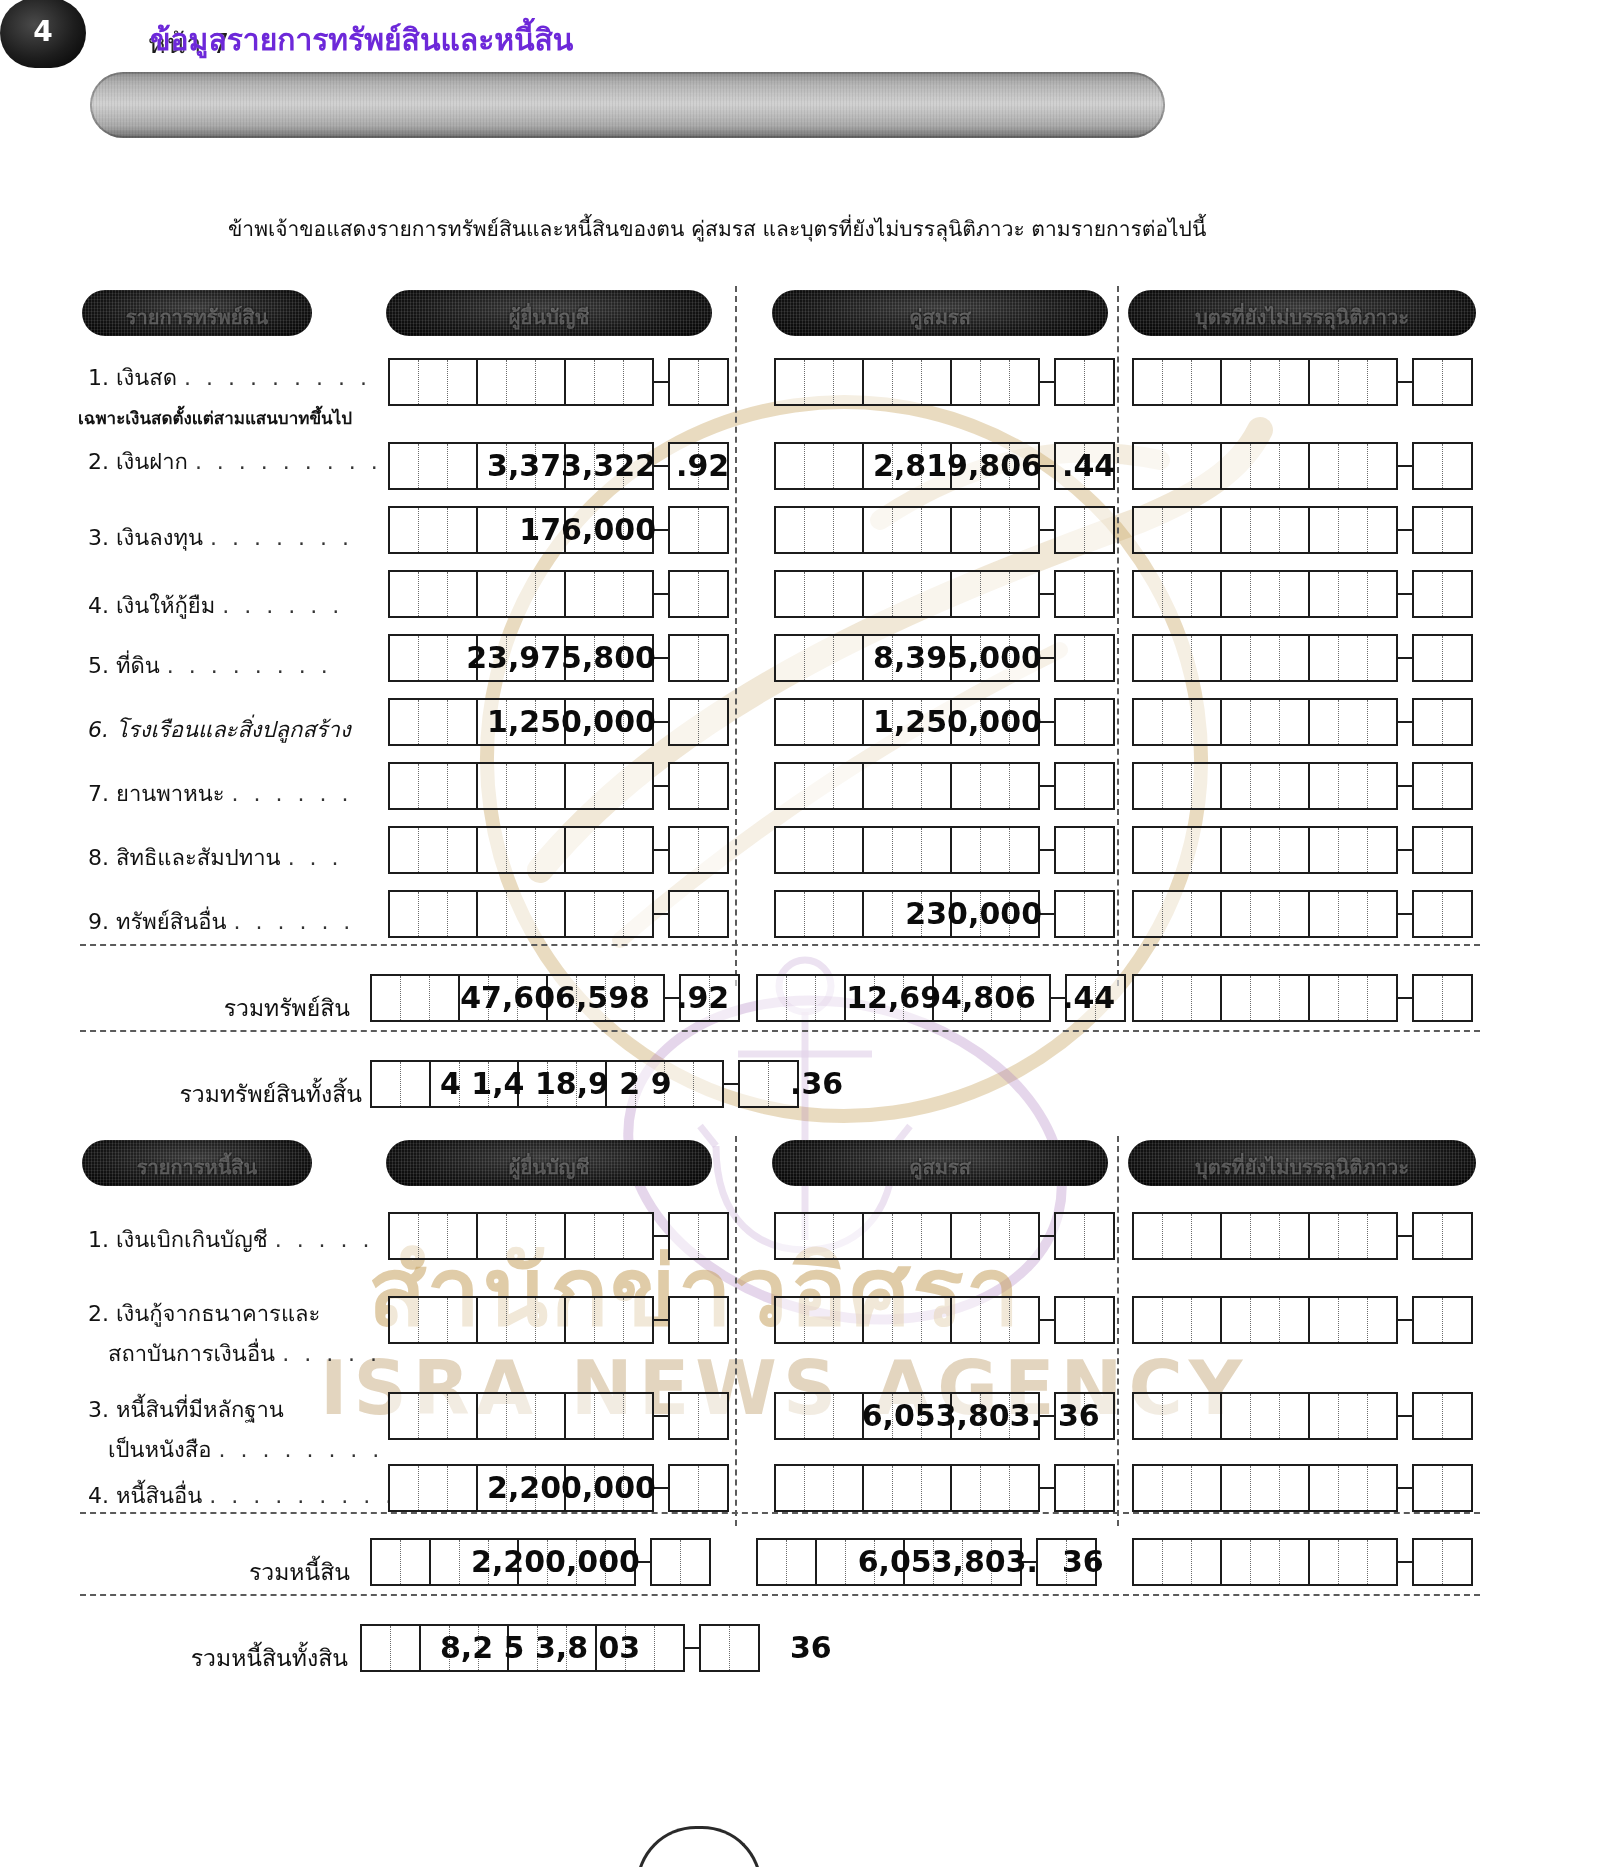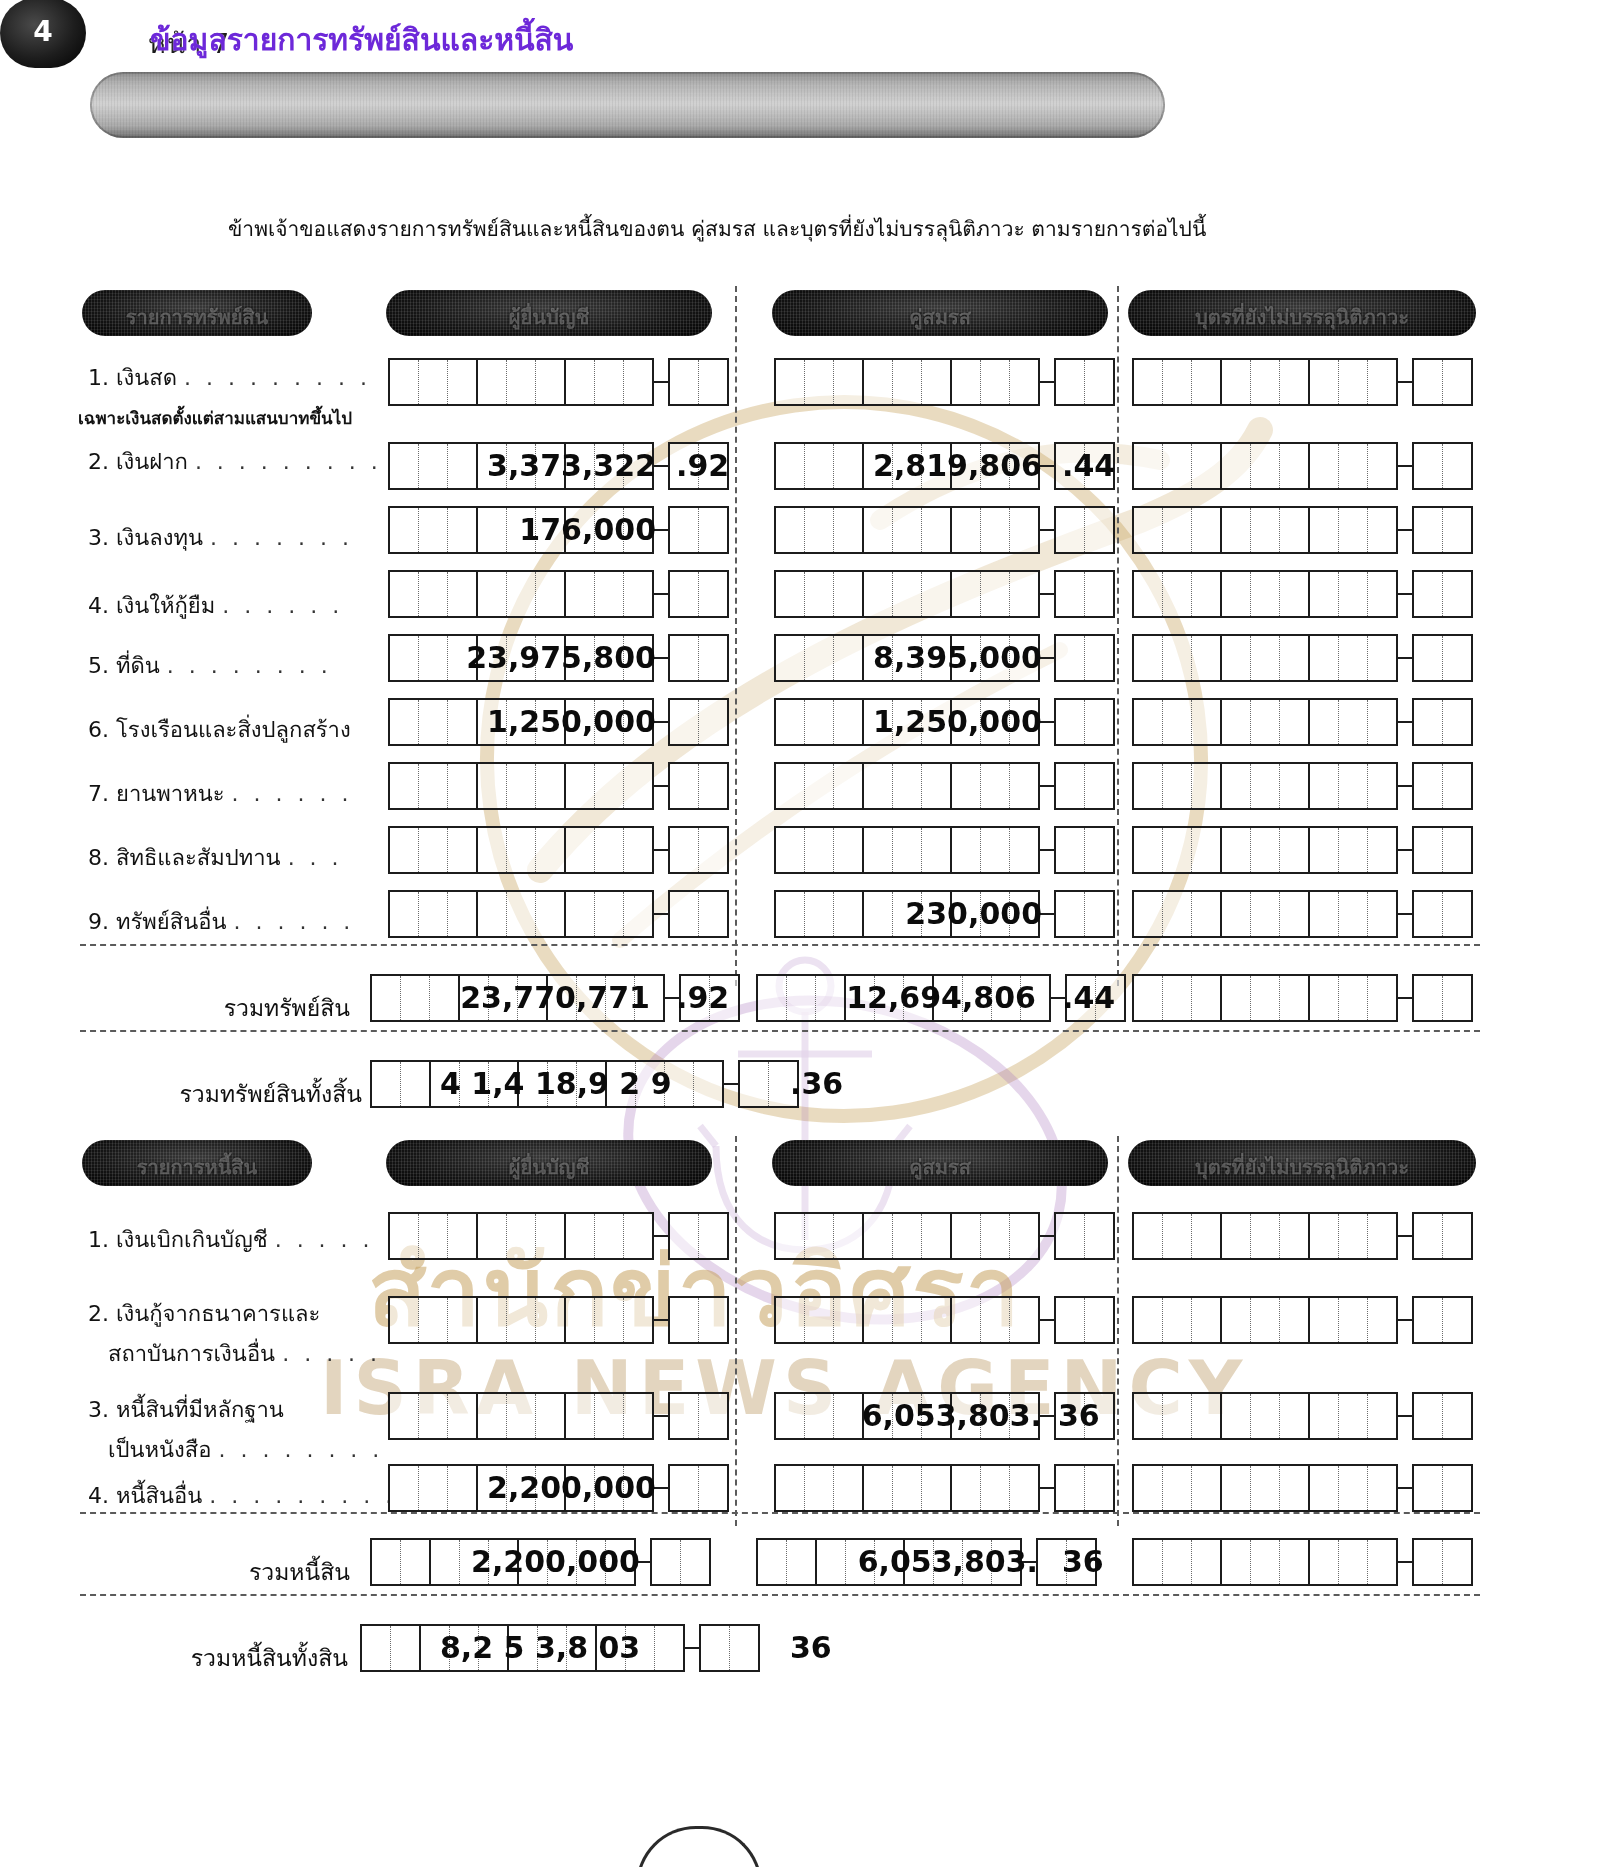--- a/index.html
+++ b/index.html
@@ -616,21 +616,21 @@
         <div class="cell"></div>
         <div class="cell"></div>
     </div>
     <div class="connector"></div>
     <div class="dec">
         <div class="cell"></div>
         <div class="cell"></div>
       </div>
   </div>
 
-  <div class="rowlabel" style="left:88px; top:712px;">
+  <div class="rowlabel" style="left:88px; top:712px;font-style:italic;">
     <span>6.</span>
     <span>โรงเรือนและสิ่งปลูกสร้าง</span>
   </div>
   <div class="boxgrp" style="left:388px; top:698px;">
     <div class="boxes">
       <div class="cell"></div>
         <div class="cell"></div>
         <div class="cell thick"></div>
       <div class="cell"></div>
         <div class="cell"></div>
@@ -883,21 +883,21 @@
         <div class="cell"></div>
         <div class="cell"></div>
         <div class="cell"></div>
     </div>
     <div class="connector"></div>
     <div class="dec">
         <div class="cell"></div>
         <div class="cell"></div>
       </div>
   </div>
-  <div class="amount" style="left:376px; top:980px; width:274px;">23,770,771</div>
+  <div class="amount" style="left:376px; top:980px; width:274px;">47,606,598</div>
   <div class="amount dec-val" style="left:676px; top:980px;">.92</div>
 
   <div class="boxgrp" style="left:756px; top:974px;">
     <div class="boxes">
       <div class="cell"></div>
         <div class="cell"></div>
         <div class="cell thick"></div>
       <div class="cell"></div>
         <div class="cell"></div>
         <div class="cell thick"></div>

